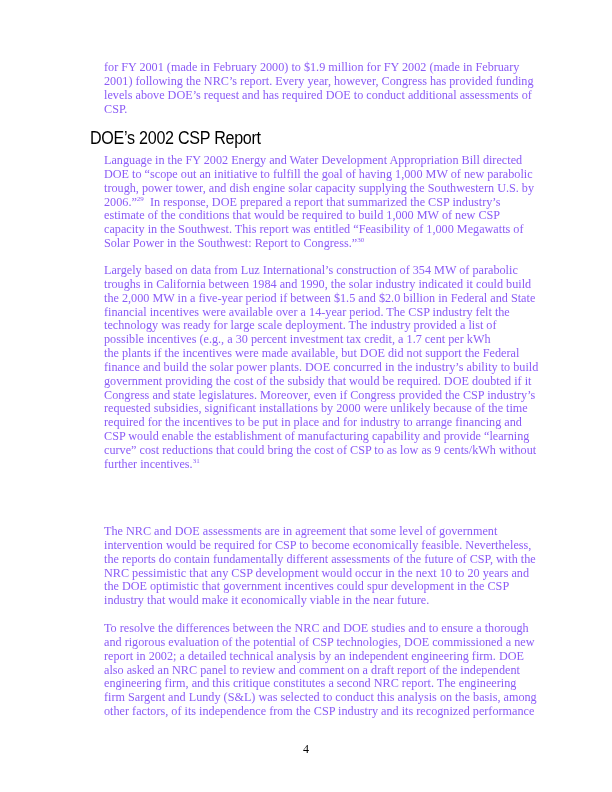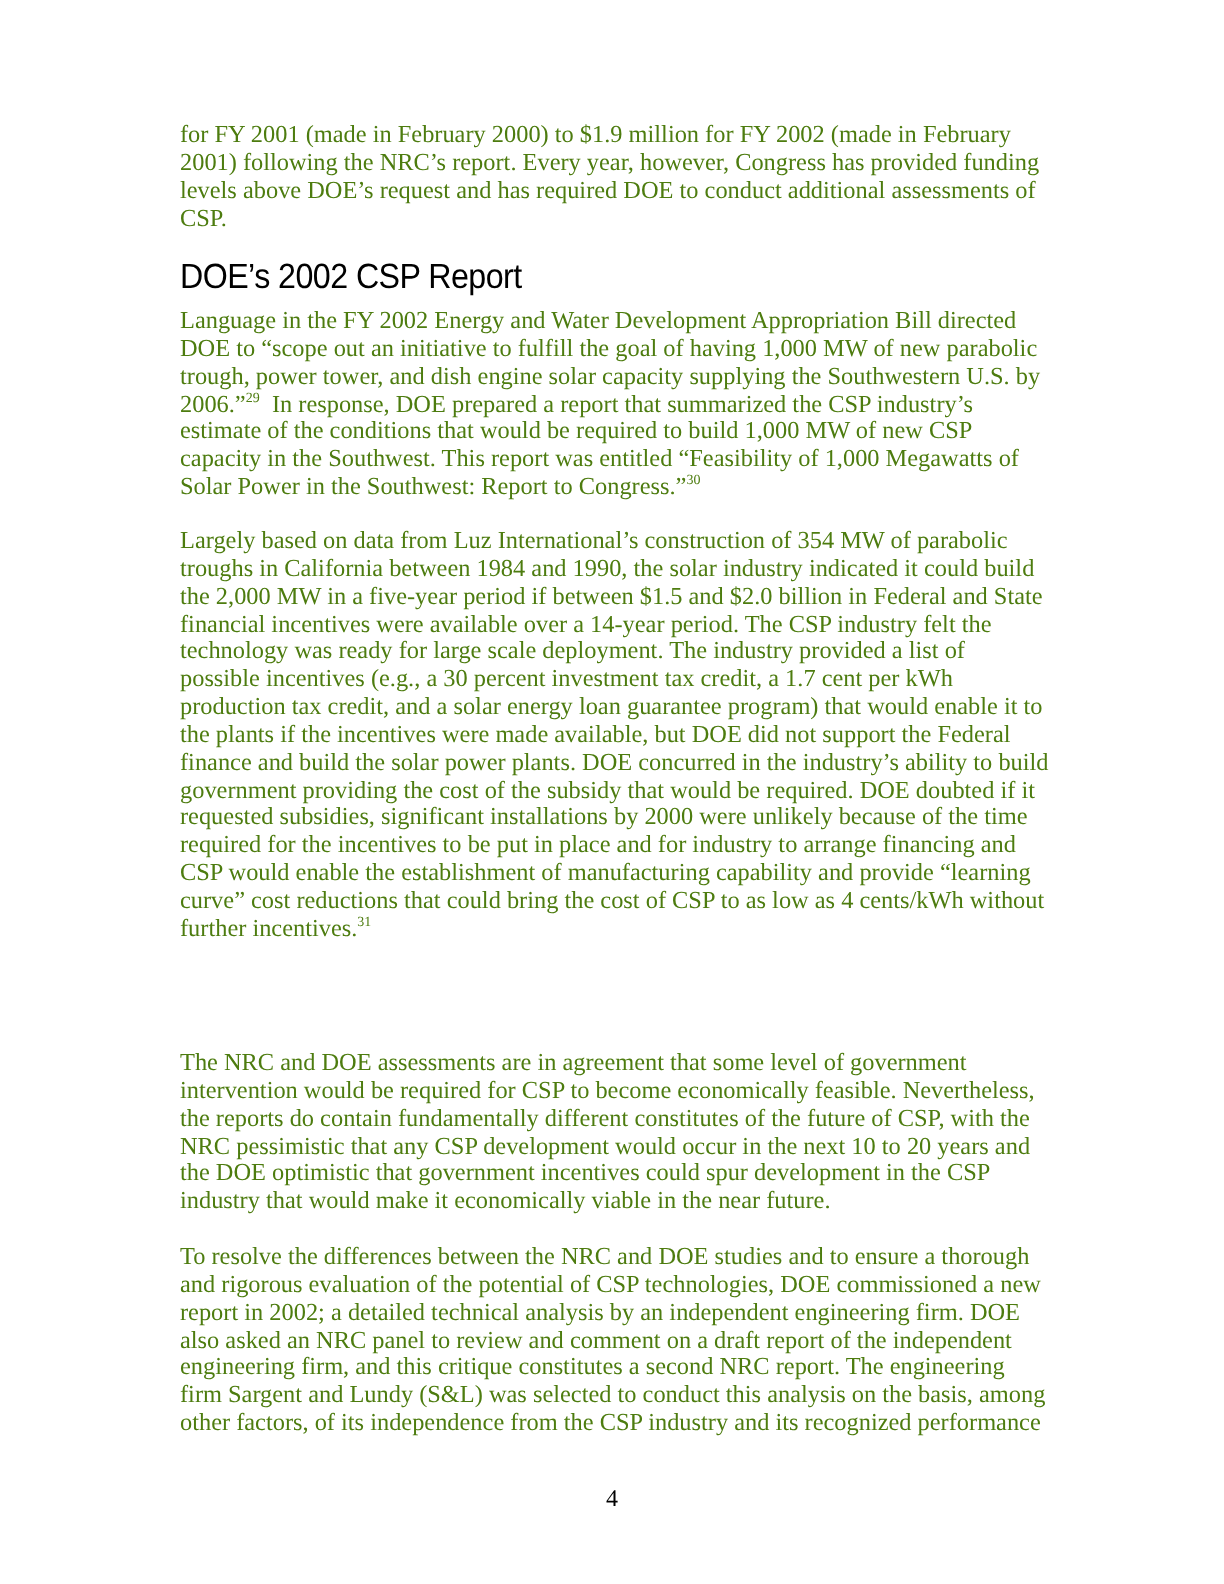--- a/index.html
+++ b/index.html
@@ -1,18 +1,18 @@
 <!DOCTYPE html>
 <html><head>
 <meta charset="utf-8">
 <style>
   html, body { margin: 0; padding: 0; background: #ffffff; }
   body { width: 612px; height: 792px; position: relative; overflow: hidden; }
   .page { position: absolute; left: 0; top: 0; width: 612px; height: 792px; background: #fff; }
-  .block { position: absolute; left: 90px; width: 440px; font-family: "Liberation Serif", serif; font-size: 12.2px; line-height: 13.85px; color: #4d7c0f; }
+  .block { position: absolute; left: 104px; width: 440px; font-family: "Liberation Serif", serif; font-size: 12.2px; line-height: 13.85px; color: #8b5cf6; }
   .line { display: block; white-space: nowrap; }
   .heading { position: absolute; left: 90px; top: 128px; font-family: "Liberation Sans", sans-serif; font-size: 17.5px; color: #000; letter-spacing: -0.3px; transform: scaleX(0.92); transform-origin: left; white-space: nowrap; }
   sup { font-size: 7px; line-height: 0; vertical-align: 5px; }
   .page-number { position: absolute; left: 0; width: 612px; top: 742px; text-align: center; font-family: "Liberation Serif", serif; font-size: 12px; color: #000; }
 </style>
 </head>
 <body>
 
 <div class="page">
 
@@ -35,35 +35,35 @@
     <span class="line"><span>Solar Power in the Southwest: Report to Congress.”</span><sup>30</sup></span>
   </div>
 
   <div class="block" style="top:264px;">
     <span class="line">Largely based on data from Luz International’s construction of 354 MW of parabolic</span>
     <span class="line">troughs in California between 1984 and 1990, the solar industry indicated it could build</span>
     <span class="line">the 2,000 MW in a five-year period if between $1.5 and $2.0 billion in Federal and State</span>
     <span class="line">financial incentives were available over a 14-year period.  The CSP industry felt the</span>
     <span class="line">technology was ready for large scale deployment.  The industry provided a list of</span>
     <span class="line">possible incentives (e.g., a 30 percent investment tax credit, a 1.7 cent per kWh</span>
-    <span class="line">production tax credit, and a solar energy loan guarantee program) that would enable it to</span>
     <span class="line">the plants if the incentives were made available, but DOE did not support the Federal</span>
     <span class="line">finance and build the solar power plants.  DOE concurred in the industry’s ability to build</span>
     <span class="line">government providing the cost of the subsidy that would be required. DOE doubted if it</span>
+    <span class="line">Congress and state legislatures. Moreover, even if Congress provided the CSP industry’s</span>
     <span class="line">requested subsidies, significant installations by 2000 were unlikely because of the time</span>
     <span class="line">required for the incentives to be put in place and for industry to arrange financing and</span>
     <span class="line">CSP would enable the establishment of manufacturing capability and provide “learning</span>
-    <span class="line">curve” cost reductions that could bring the cost of CSP to as low as 4 cents/kWh without</span>
+    <span class="line">curve” cost reductions that could bring the cost of CSP to as low as 9 cents/kWh without</span>
     <span class="line"><span>further incentives.</span><sup>31</sup></span>
   </div>
 
   <div class="block" style="top:525px;">
     <span class="line">The NRC and DOE assessments are in agreement that some level of government</span>
     <span class="line">intervention would be required for CSP to become economically feasible.  Nevertheless,</span>
-    <span class="line">the reports do contain fundamentally different constitutes of the future of CSP, with the</span>
+    <span class="line">the reports do contain fundamentally different assessments of the future of CSP, with the</span>
     <span class="line">NRC pessimistic that any CSP development would occur in the next 10 to 20 years and</span>
     <span class="line">the DOE optimistic that government incentives could spur development in the CSP</span>
     <span class="line">industry that would make it economically viable in the near future.</span>
   </div>
 
   <div class="block" style="top:622px;">
     <span class="line">To resolve the differences between the NRC and DOE studies and to ensure a thorough</span>
     <span class="line">and rigorous evaluation of the potential of CSP technologies, DOE commissioned a new</span>
     <span class="line">report in 2002; a detailed technical analysis by an independent engineering firm. DOE</span>
     <span class="line">also asked an NRC panel to review and comment on a draft report of the independent</span>

